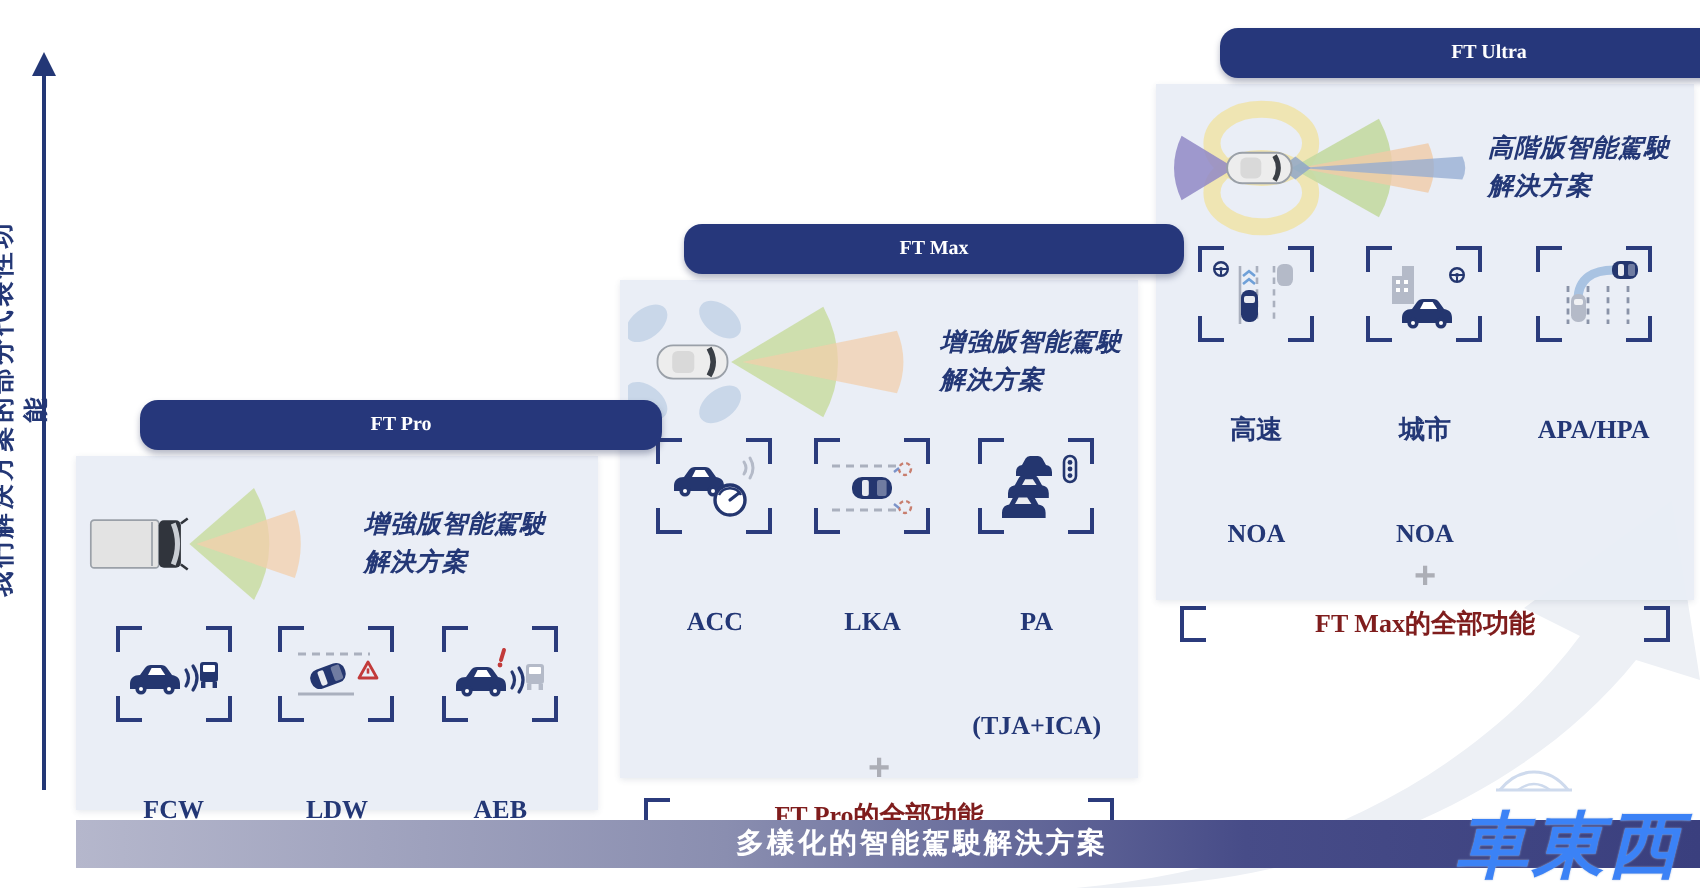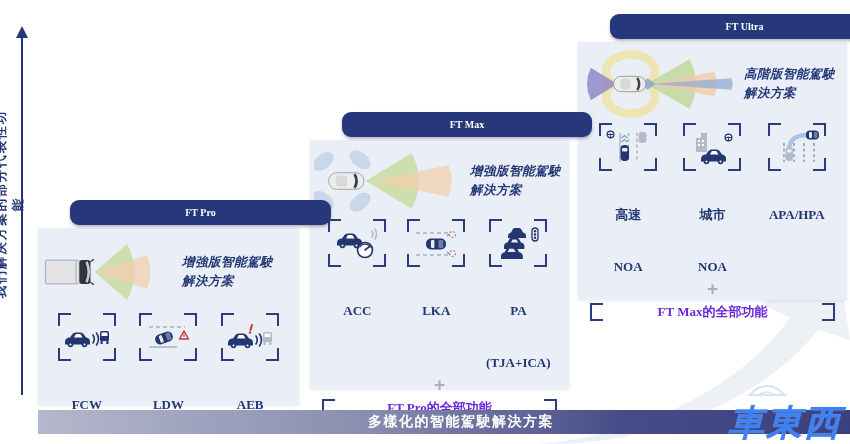--- a/index.html
+++ b/index.html
@@ -39,21 +39,21 @@
   .corners i.tl{left:0;top:0;border-left-width:2px;border-top-width:2px;}
   .corners i.tr{right:0;top:0;border-right-width:2px;border-top-width:2px;}
   .corners i.bl{left:0;bottom:0;border-left-width:2px;border-bottom-width:2px;}
   .corners i.br{right:0;bottom:0;border-right-width:2px;border-bottom-width:2px;}
   .flabel{margin-top:5px;color:#233776;font-family:"Liberation Serif",serif;font-weight:bold;
     font-size:13px;line-height:1.2;}
   .flabel span{display:block;margin-top:36px;}
 
   .plus{text-align:center;color:#ACAEB6;font-size:19px;font-weight:bold;line-height:1;margin:5px 0 3px 0;}
   .inherit{position:relative;margin:2px 12px 0 12px;height:46px;display:flex;align-items:center;justify-content:center;
-    color:#6d28d9;font-family:"Liberation Serif",serif;font-weight:bold;font-size:13px;}
+    color:#7f1d1d;font-family:"Liberation Serif",serif;font-weight:bold;font-size:13px;}
 
   
   .bottom-bar{position:absolute;left:38px;top:410px;width:812px;height:24px;z-index:2;
     background:linear-gradient(90deg,#B5B7CC 0%,#8A8EB0 40%,#474C88 72%,#3A3F7E 100%);
     display:flex;align-items:center;}
   .bottom-bar span{padding-left:330px;color:#fff;font-weight:bold;font-size:14px;letter-spacing:1.5px;}
 
   
   .wm{position:absolute;right:8px;bottom:0px;z-index:3;font-family:"Liberation Serif",serif;
     font-weight:bold;font-style:italic;font-size:36px;line-height:1.1;color:#3b82f6;

